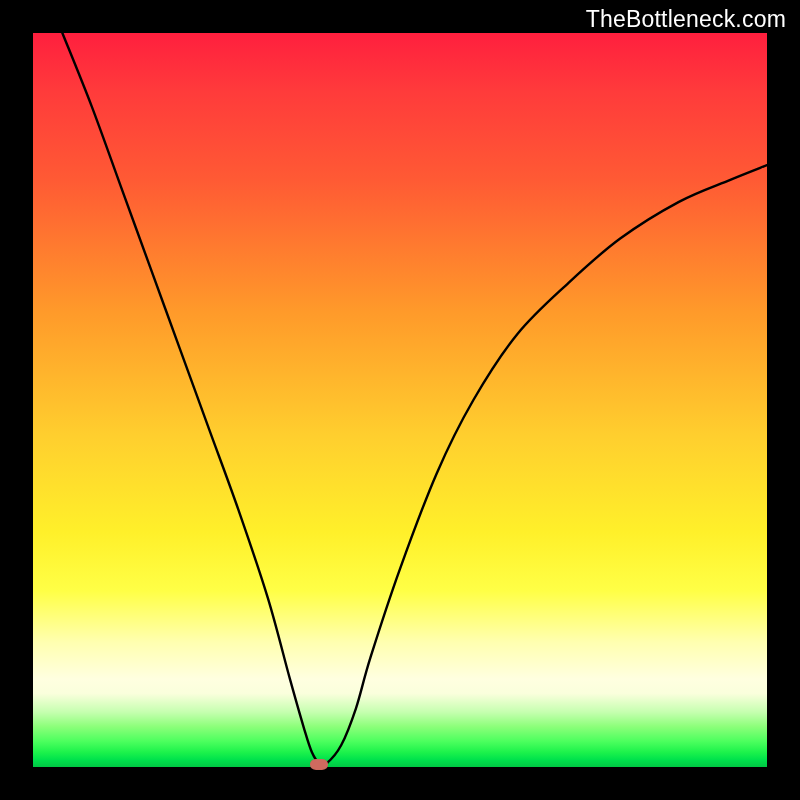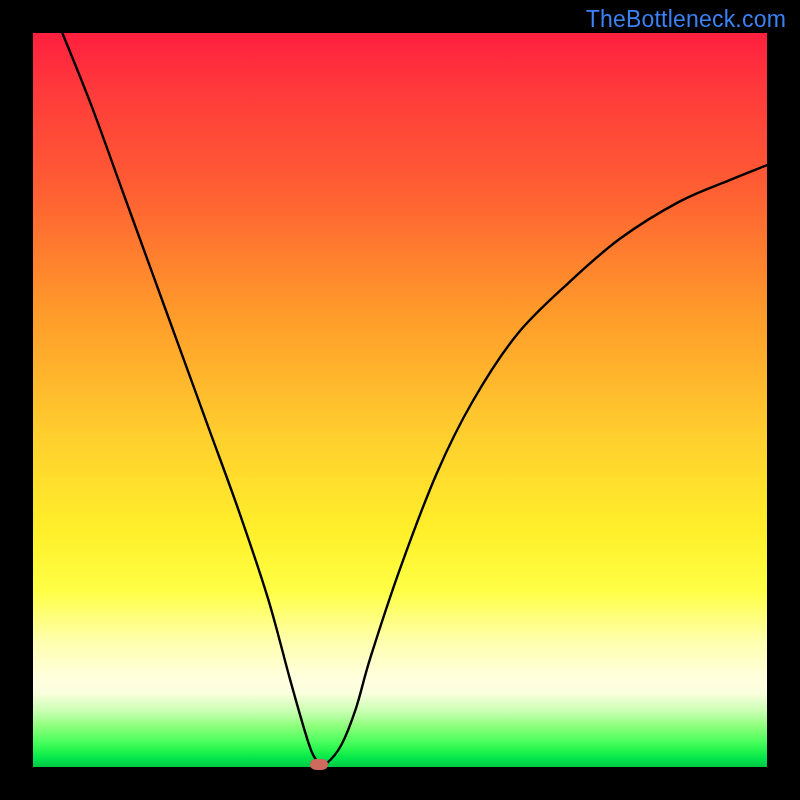--- a/index.html
+++ b/index.html
@@ -59,21 +59,21 @@
     border-radius: 6px / 5px;
     background: #cf6a5f; 
     box-shadow: inset 0 0 1px rgba(0,0,0,0.15);
   }
   .watermark {
     position: absolute;
     top: 6px;
     right: 14px;
     font-size: 23px;
     font-weight: 400;
-    color: #3b82f6;
+    color: #ffffff;
     letter-spacing: 0.2px;
     user-select: none;
   }
 </style>
 </head>
 <body>
 
 <div class="stage">
 
   <div class="watermark">TheBottleneck.com</div>

